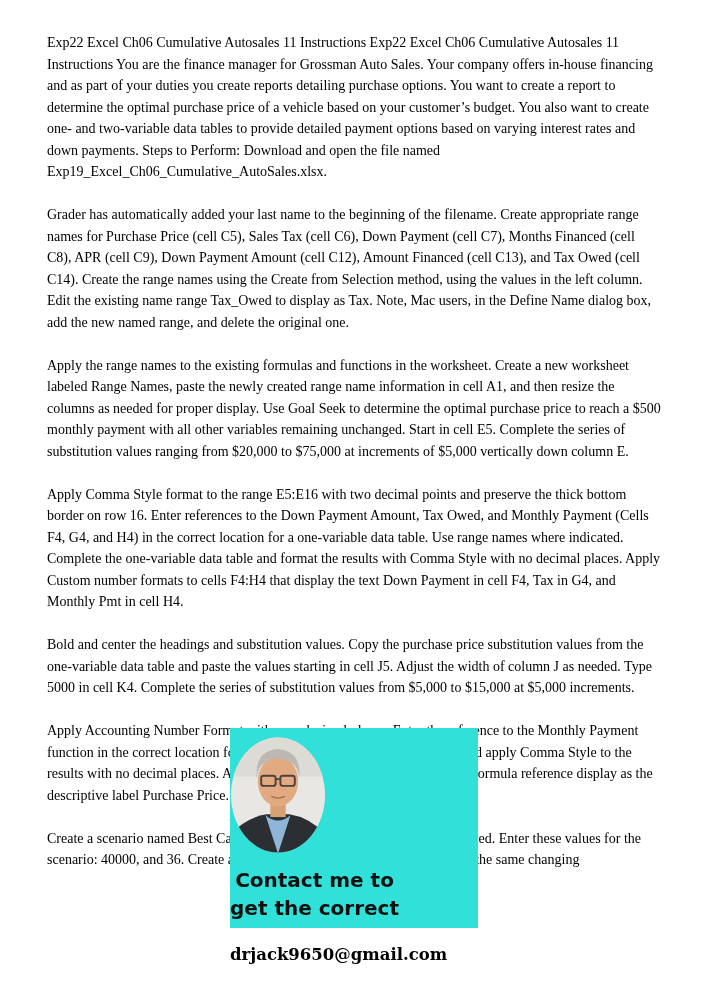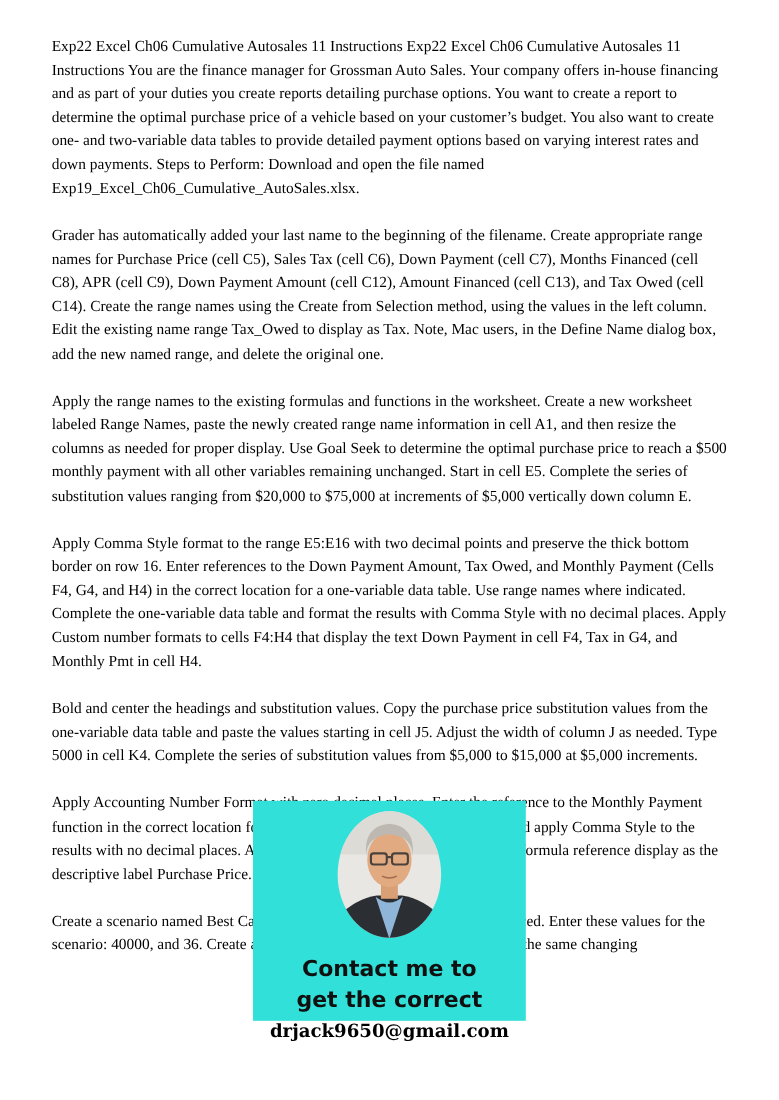--- a/index.html
+++ b/index.html
@@ -27,39 +27,39 @@
     text-align: left;
   }
   .overlay {
     position: absolute;
     left: 230px;
     top: 728px;
     width: 248px;
     height: 200px;
     display: flex;
     flex-direction: column;
-    align-items: center;
+    align-items: flex-start;
   }
   .photo {
     margin-top: 8px;
     width: 96px;
     height: 118px;
     flex: 0 0 auto;
   }
   .contact {
     margin-top: 12px;
     font-family: "DejaVu Sans", sans-serif;
     font-weight: 700;
     font-size: 20px;
     line-height: 28px;
     color: #101010;
     text-align: center;
   }
   .email {
-    margin-top: 6px;
+    margin-top: 23px;
     font-family: "DejaVu Serif", "Liberation Serif", serif;
     font-weight: 700;
     font-size: 16.5px;
     color: #000000;
     text-align: center;
   }
 </style>
 </head>
 <body>
 

